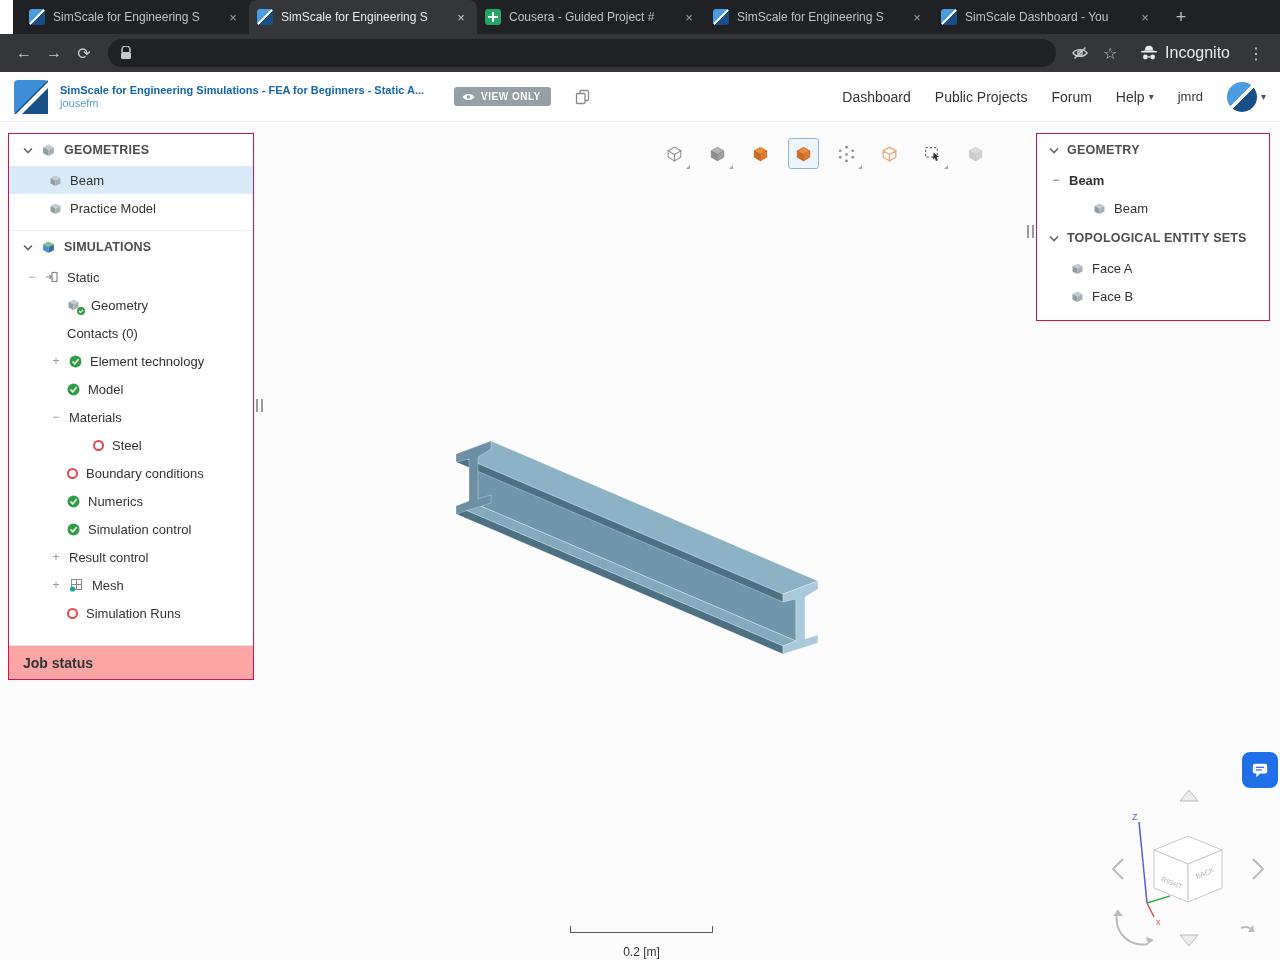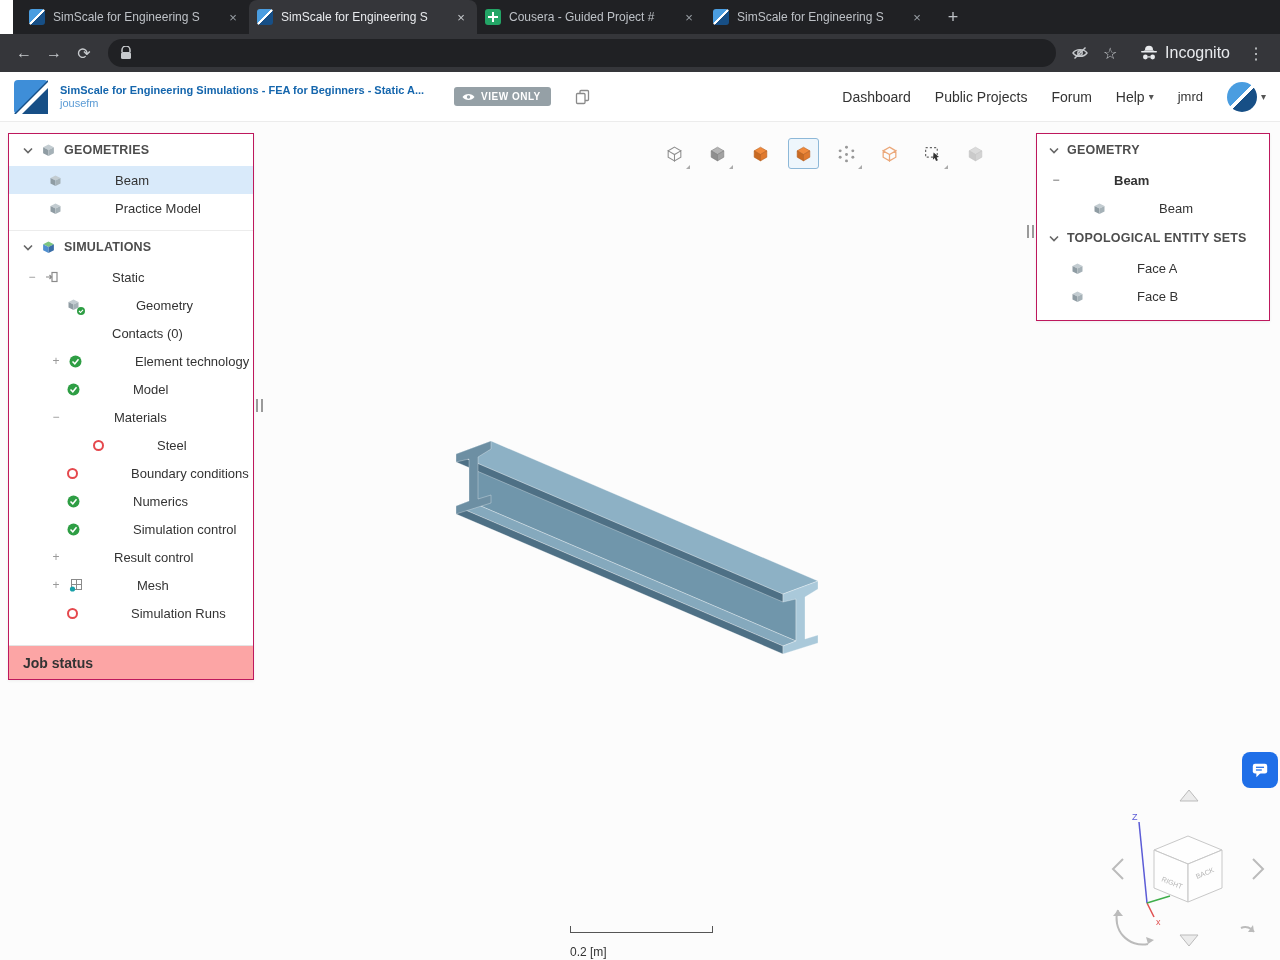--- a/index.html
+++ b/index.html
@@ -59,21 +59,21 @@
   .beam-svg, .gizmo-svg { position:absolute; pointer-events:none; }
 
   
   .panel { position:absolute; background:#fff; border:1px solid #be185d; box-shadow:0 1px 3px rgba(0,0,0,.06); }
   .left-panel  { left:8px; top:11px; width:246px; height:547px; }
   .right-panel { left:1036px; top:11px; width:234px; padding-bottom:10px; }
 
   .group-head { height:32px; display:flex; align-items:center; gap:8px; padding-left:14px;
                 color:#4d4d4d; font-weight:bold; font-size:12.5px; letter-spacing:.2px; }
   .trow { height:28px; display:flex; align-items:center; font-size:13px; color:#333; gap:8px; }
-  .trow .lbl { white-space:nowrap; overflow:hidden;margin-left:45px; }
+  .trow .lbl { white-space:nowrap; overflow:hidden; }
   .trow.sel { background:#d9eafa; }
   .trow.bold { font-weight:bold; }
   .sec-div { border-top:1px solid #ececec; margin-top:8px; }
   .job { position:absolute; bottom:0; left:0; right:0; height:34px; border-top:1px solid #e4e4e4;
          display:flex; align-items:center; padding-left:14px; font-weight:bold; font-size:14px;
          color:#333; background:#fca5a5; }
 
   .exp { width:10px; text-align:center; font-size:12px; color:#999; flex:none; line-height:10px; }
   .exp-plus::before{content:"+";} .exp-minus::before{content:"−";}
   .chev { flex:none; display:flex; }
@@ -87,21 +87,21 @@
   .canvas-toolbar { position:absolute; left:659px; top:16px; display:flex; gap:12px; }
   .tb-btn { width:31px; height:31px; display:flex; align-items:center; justify-content:center;
             position:relative; border-radius:3px; }
   .tb-btn.active { border:1px solid #8db8d8; background:#eef6fc; }
   .tb-caret { position:absolute; right:0px; bottom:0px; width:0; height:0;
               border-left:4px solid transparent; border-bottom:4px solid #ababab; }
 
   
   .scalebar { position:absolute; left:570px; top:804px; width:143px; height:7px;
               border-left:1.5px solid #555; border-right:1.5px solid #555; border-bottom:1.5px solid #555; }
-  .scalelabel { position:absolute; left:570px; top:823px; width:143px; text-align:left;
+  .scalelabel { position:absolute; left:570px; top:823px; width:143px; text-align:center;
                 font-size:12px; color:#333; }
 
   
   .chat { position:absolute; right:2px; top:630px; width:36px; height:36px; background:#1f6fe8;
           border-radius:8px; display:flex; align-items:center; justify-content:center; }
 
   
   .grip { position:absolute; display:flex; gap:3px; }
   .grip span { width:2px; height:13px; background:#9a9a9a; }
   .grip-left  { left:256px; top:277px; }
@@ -122,20 +122,25 @@
     <span class="tab-close i-close"></span>
   </div>
   <div class="tab">
     <span class="fav fav-gn"></span>
     <span class="tab-title">Cousera - Guided Project #</span>
     <span class="tab-close i-close"></span>
   </div>
   <div class="tab">
     <span class="fav fav-ss"></span>
     <span class="tab-title">SimScale for Engineering S</span>
+    <span class="tab-close i-close"></span>
+  </div>
+  <div class="tab">
+    <span class="fav fav-ss"></span>
+    <span class="tab-title">SimScale Dashboard - You</span>
     <span class="tab-close i-close"></span>
   </div>
   <div class="newtab i-plus"></div>
 </div>
 
 <div class="urlbar">
   <span class="nav-ic i-back"></span>
   <span class="nav-ic i-fwd"></span>
   <span class="nav-ic i-reload"></span>
   <div class="omnibox">

